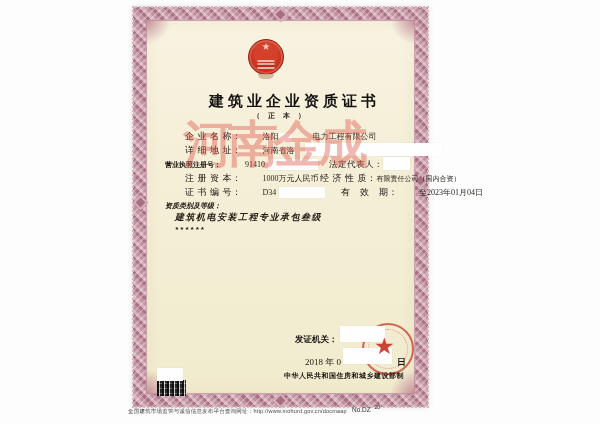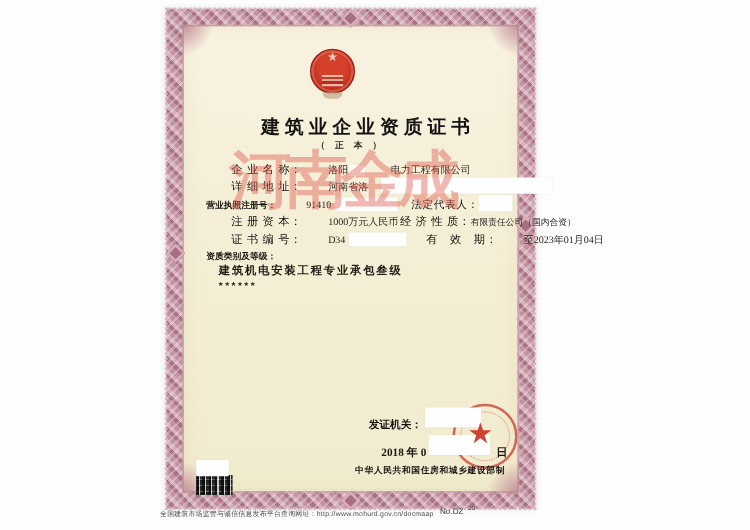--- a/index.html
+++ b/index.html
@@ -48,21 +48,21 @@
     font-size:7px; font-weight:bold; letter-spacing:3px; color:#2a2622; }
 
   
   .watermark { position:absolute; left:50px; top:104px; z-index:30; pointer-events:none;
     font-family:"Liberation Serif", serif; font-weight:bold; font-size:50px;
     letter-spacing:-5px; color:#e0564a; opacity:.42; white-space:nowrap; }
 
   
   .rows { position:absolute; left:32px; top:120px; width:262px; z-index:10; }
   .row { position:relative; height:14px; line-height:14px; white-space:nowrap; }
-  .row-s { height:12px; line-height:12px; }
+  .row-s { height:12px; line-height:12px;font-style:italic; }
   .lbl { font-weight:normal; font-size:9px; letter-spacing:.5px; color:#17130f;margin-left:20px; }
   .lbl-sm { font-weight:bold; font-size:7px; letter-spacing:0; color:#17130f; }
   .val { font-family:"Liberation Serif", serif; font-size:8px; color:#2b2620;padding-left:21px; }
   .val-sm { font-family:"Liberation Serif", serif; font-size:7px; color:#2b2620; }
   .group { position:absolute; top:0; white-space:nowrap; }
   .g-legal { left:144px; } .g-econ { left:135px; } .g-valid { left:156px; }
   .stars { font-size:8px; font-weight:bold; letter-spacing:2px; color:#17130f; }
   .grade-val { font-family:"Liberation Serif", serif; font-size:9px; font-weight:bold;
     letter-spacing:1.5px; color:#201b15; }
 
@@ -74,21 +74,21 @@
   
   .issuer { position:absolute; left:162px; top:327px; z-index:10;
     font-size:8.5px; font-weight:bold; color:#17130f; }
   .seal { position:absolute; left:229px; top:316px; width:52px; height:52px; z-index:9;
     border-radius:50%; border:2px solid rgba(195,51,38,.72); filter: blur(.3px); }
   .seal::after { content:""; position:absolute; inset:4px; border-radius:50%;
     border:1px dotted rgba(195,51,38,.45); }
   .seal-star { position:absolute; left:241px; top:328px; z-index:22;
     font-size:23px; line-height:23px; color:rgba(201,41,28,.88); }
   .dateline { position:absolute; left:172px; top:349px; z-index:10; white-space:nowrap;
-    font-family:"Liberation Serif", serif; font-size:9px; font-weight:bold; color:#1c1813; }
+    font-family:"Liberation Serif", serif; font-size:9px; font-weight:normal; color:#1c1813; }
   .date-day { position:absolute; left:264px; top:349px; z-index:21;
     font-family:"Liberation Serif", serif; font-size:9px; font-weight:bold; color:#1c1813; }
   .ministry { position:absolute; left:148px; top:364px; width:126px; text-align:center; z-index:10;
     font-size:7px; font-weight:bold; letter-spacing:.5px; color:#17130f; }
 
   .qr { position:absolute; left:24px; top:373px; width:29px; height:16px; z-index:8;
     background:
       repeating-linear-gradient(90deg, rgba(10,10,10,.85) 0 2px, rgba(250,250,250,.75) 2px 3px, rgba(40,40,40,.45) 3px 5px),
       repeating-linear-gradient(0deg, #1f1f1f 0 2px, #9a9a9a 2px 3px, #2e2e2e 3px 5px); }
 

